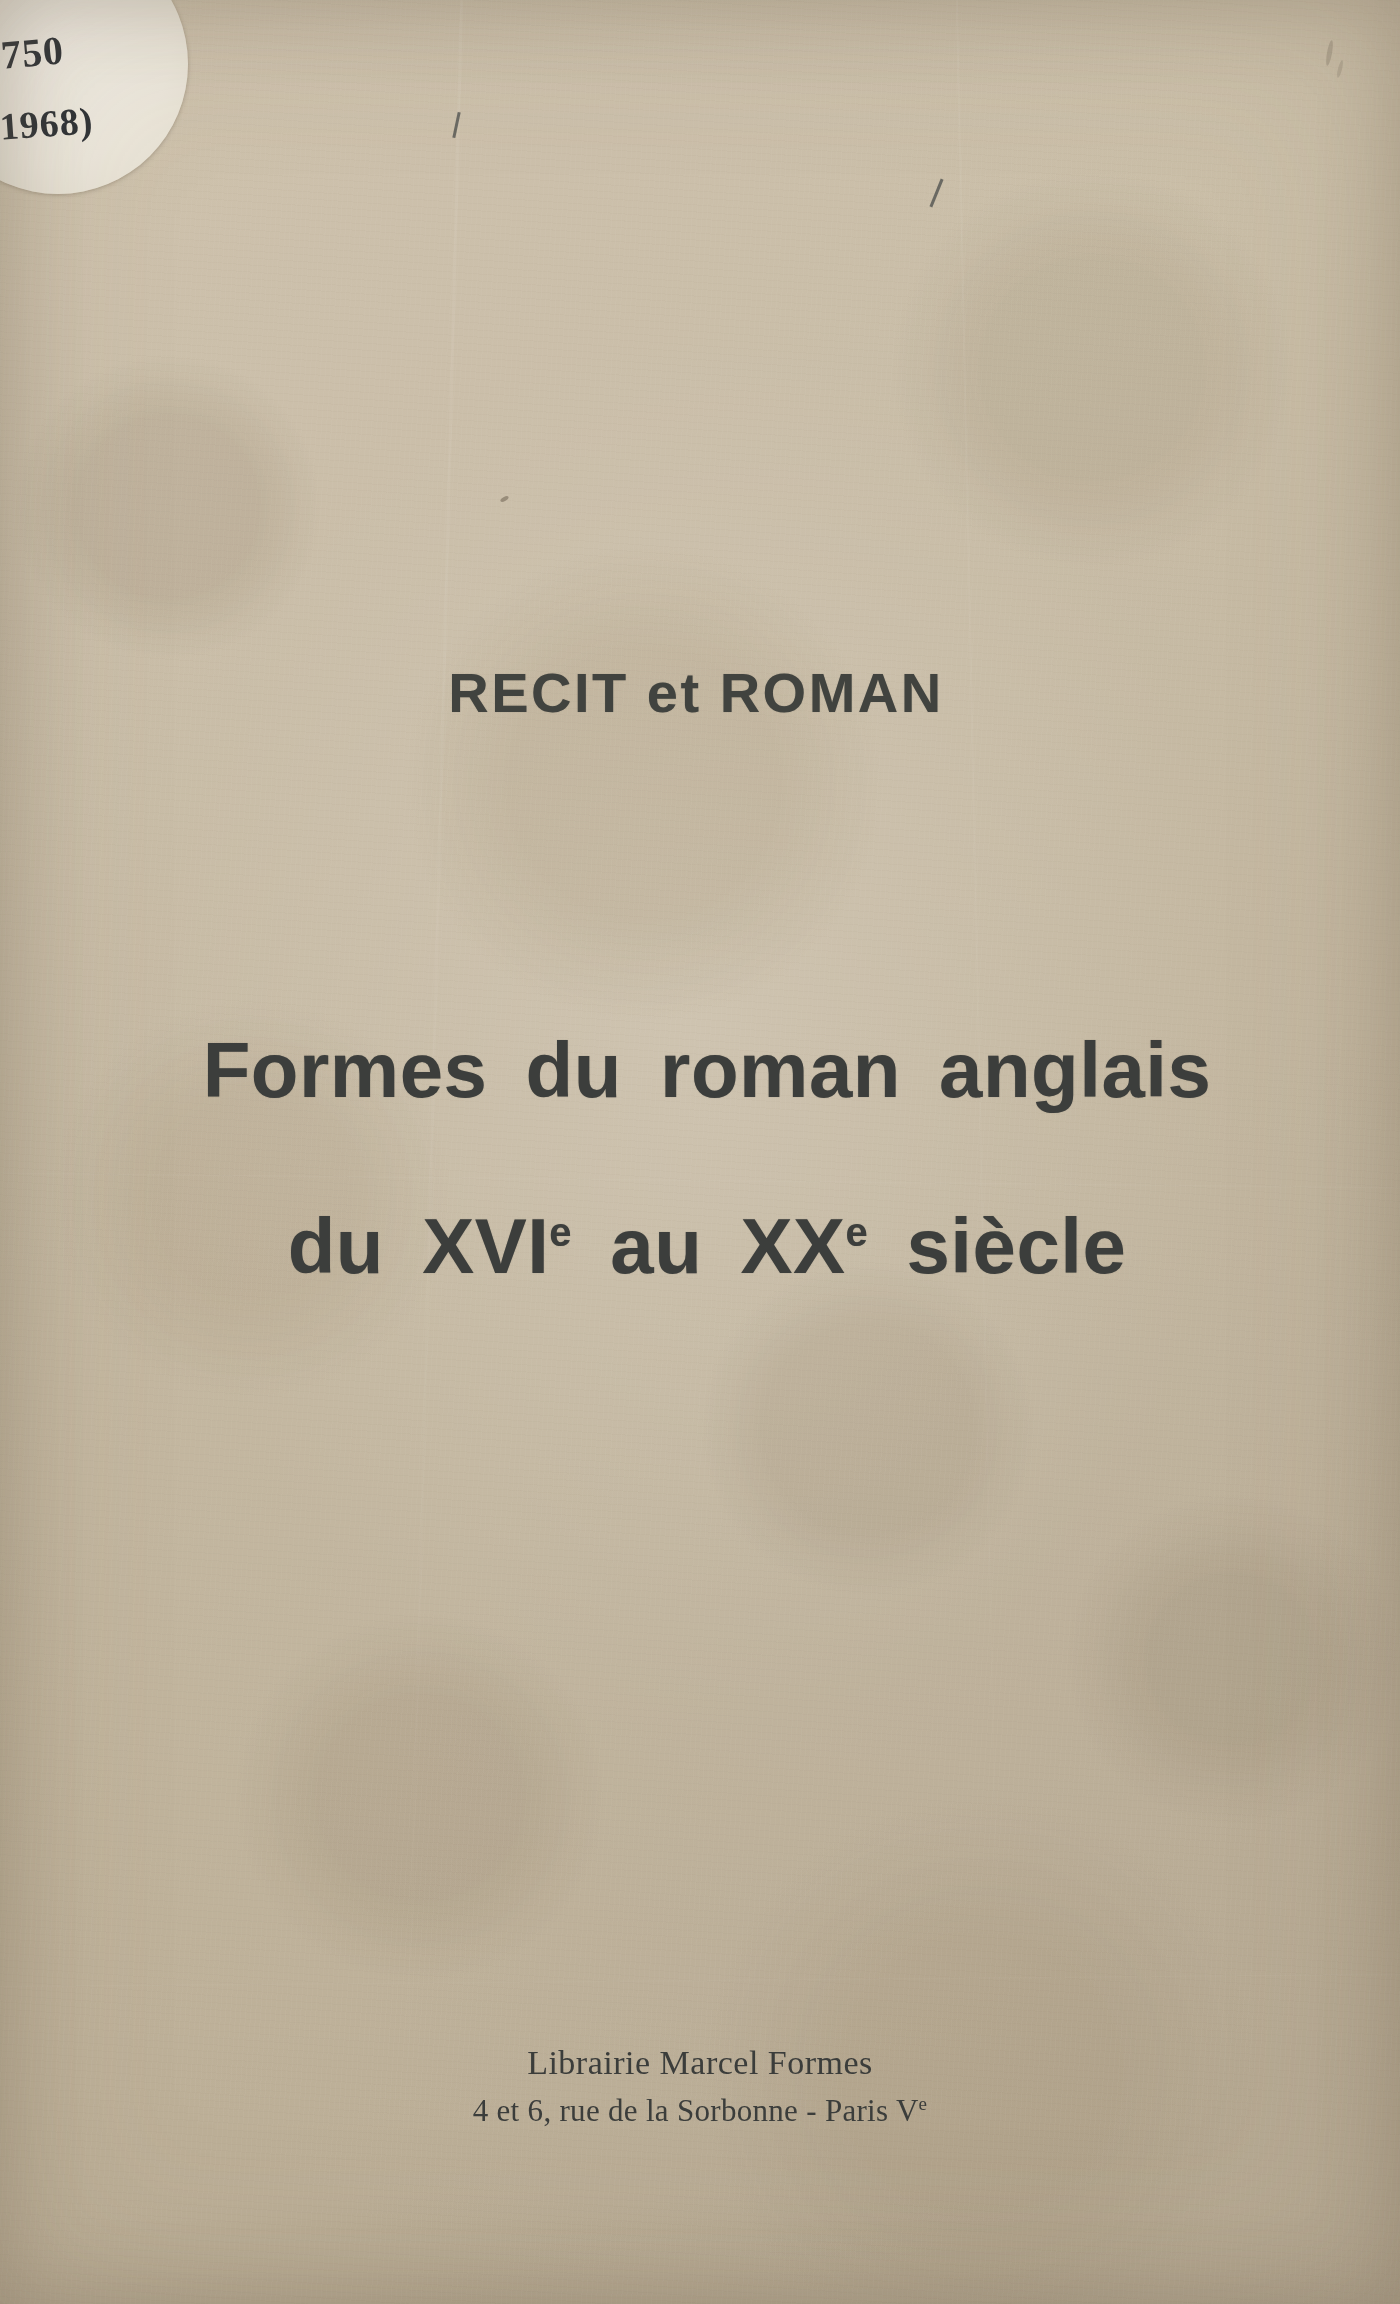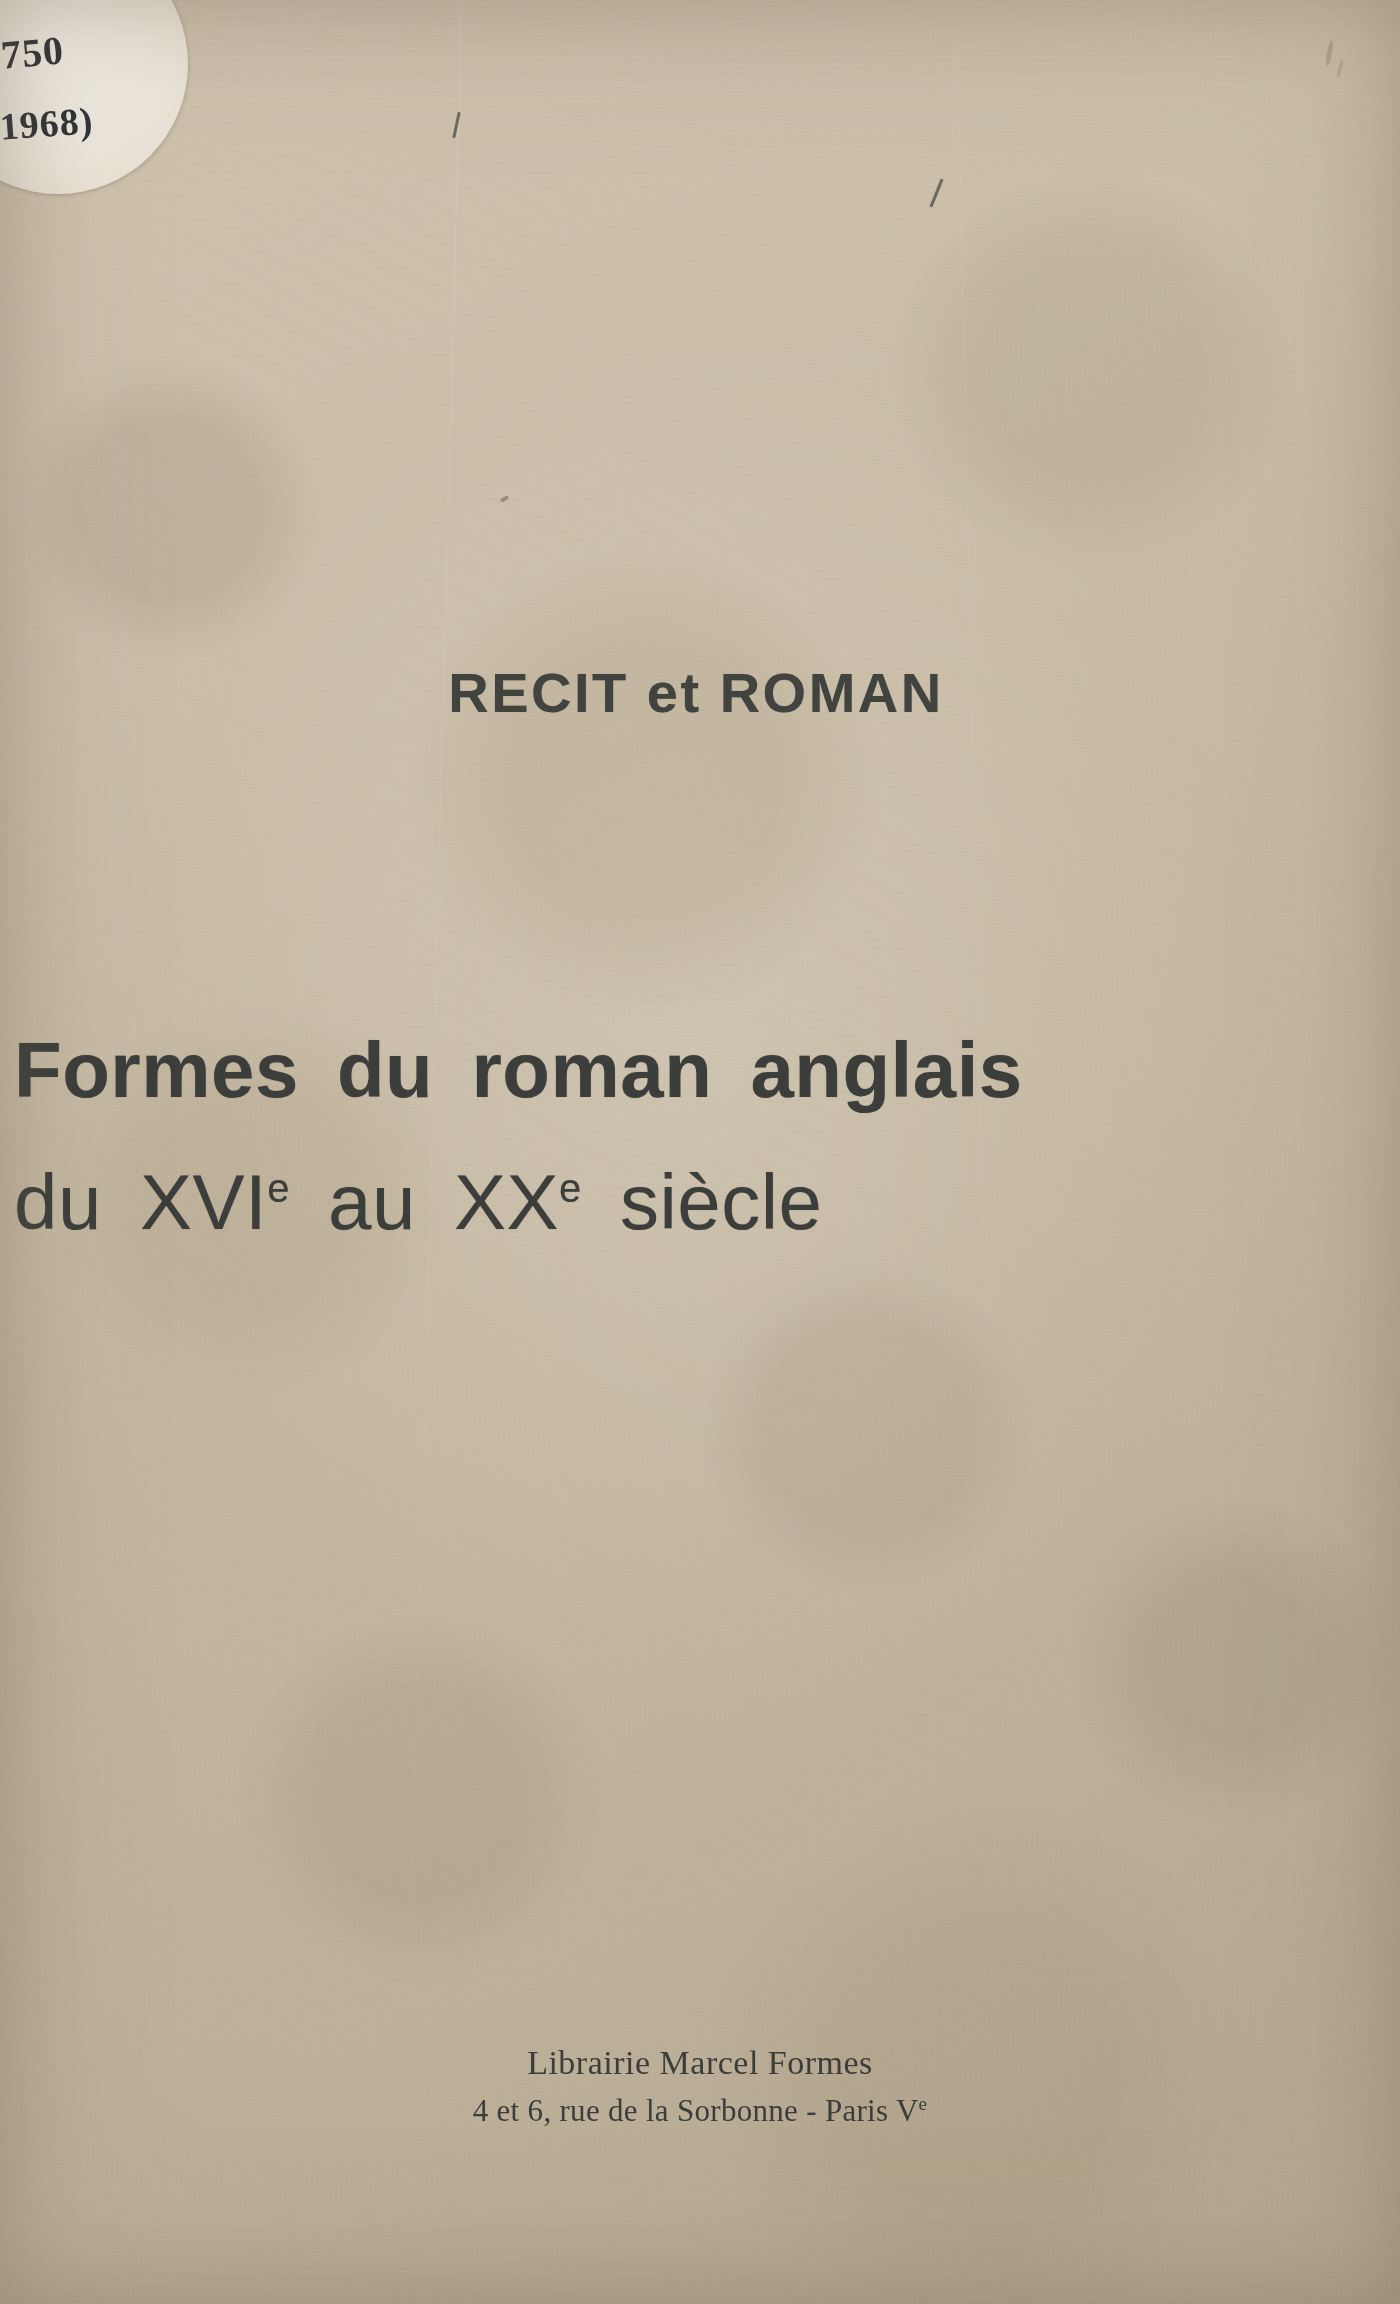--- a/index.html
+++ b/index.html
@@ -141,34 +141,35 @@
     letter-spacing: 2.5px;
     text-shadow: 0 0 1px rgba(60,58,54,0.3);
   }
 
   
   .maintitle {
     position: absolute;
     left: 14px;
     right: 0;
     top: 1030px;
+    text-align: center;
     color: #3c3e3c;
   }
   .maintitle .l1 {
     font-size: 78px;
     font-weight: 700;
     letter-spacing: 0.5px;
     word-spacing: 16px;
     line-height: 1.05;
     text-shadow: 0 0 1px rgba(55,55,50,0.35);
   }
   .maintitle .l2 {
-    margin-top: 50px;
+    margin-top: 94px;
     font-size: 78px;
-    font-weight: 400;
+    font-weight: 700;
     letter-spacing: 0.5px;
     word-spacing: 16px;
     line-height: 1.05;
     text-shadow: 0 0 1px rgba(55,55,50,0.35);
   }
   .sup {
     font-size: 40px;
     vertical-align: super;
     line-height: 0;
   }

